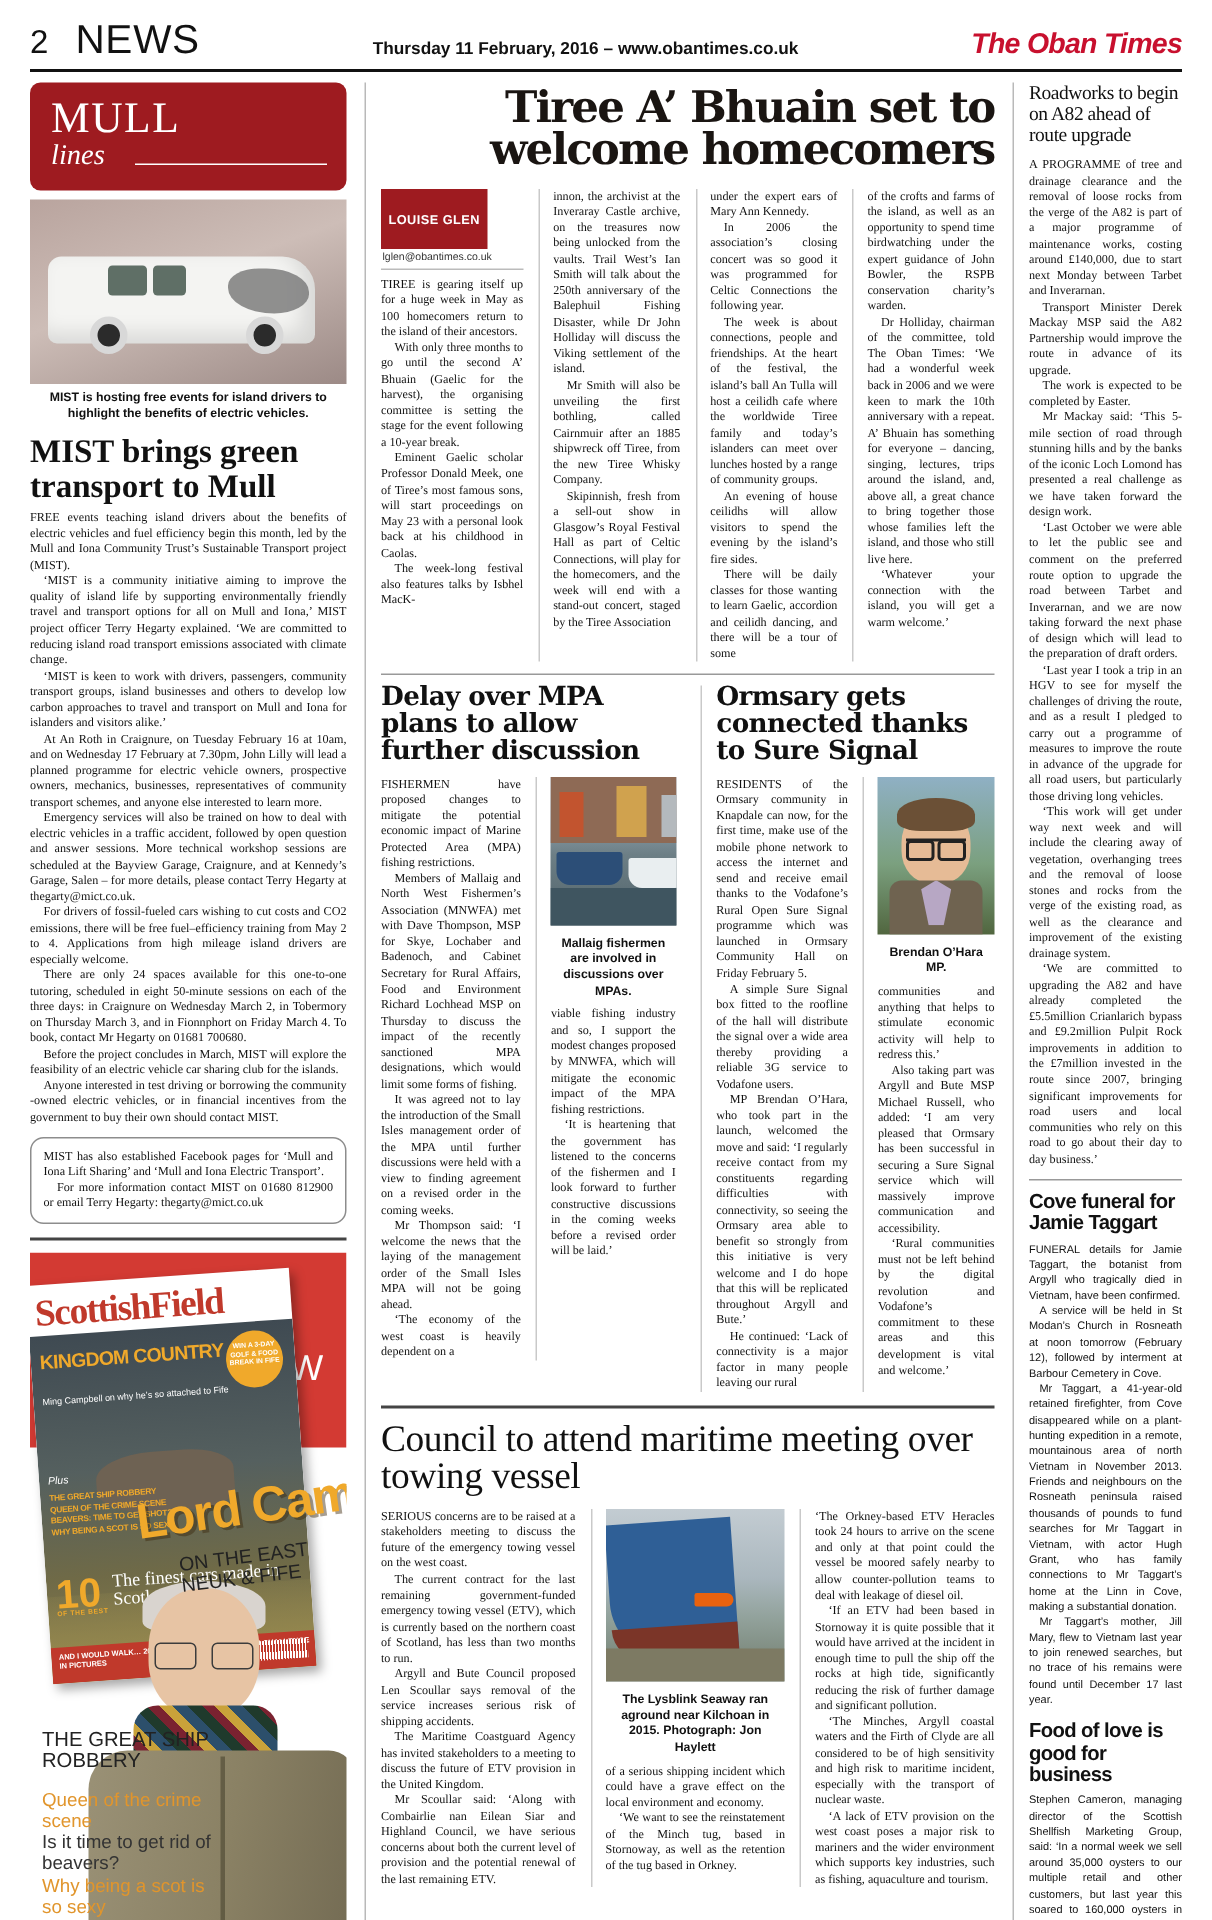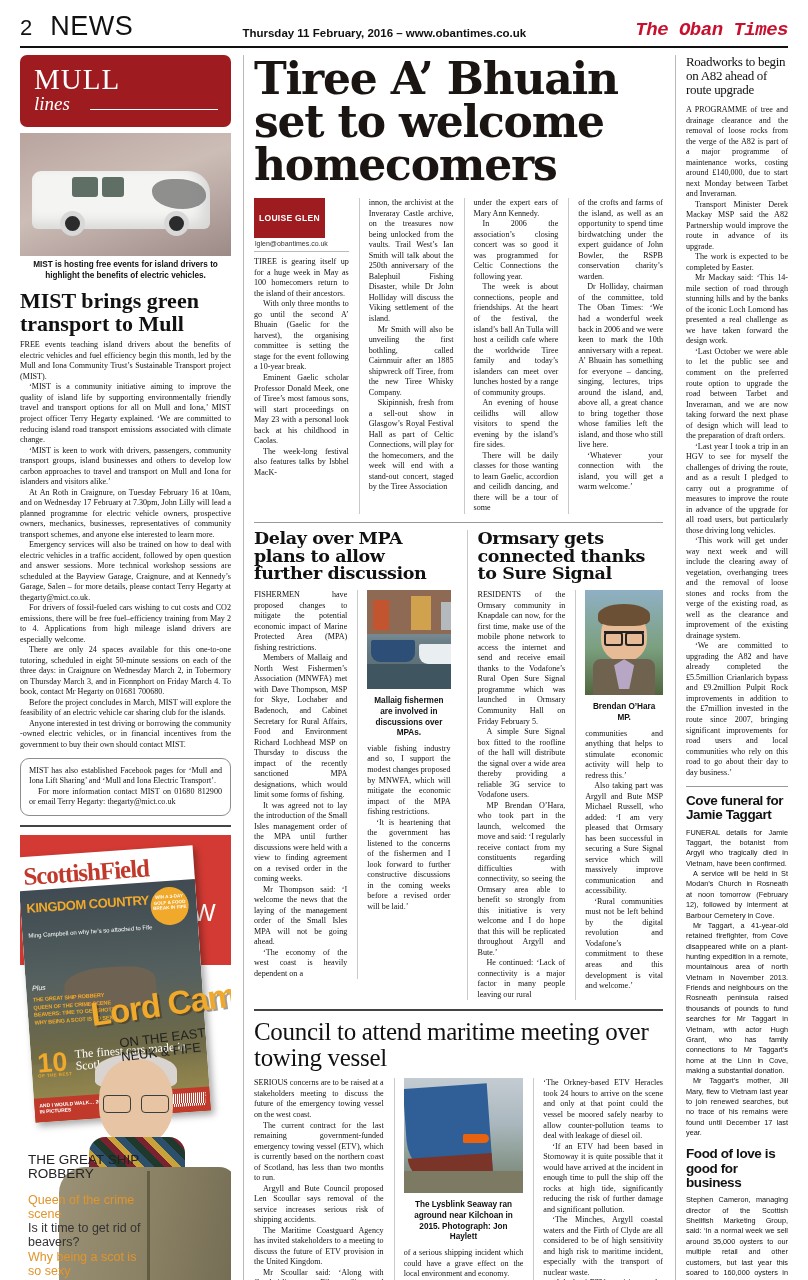--- a/index.html
+++ b/index.html
@@ -15,21 +15,21 @@
   
   .masthead-bar {
     display: flex; align-items: flex-end; justify-content: space-between;
     height: 42px; padding-top: 12px;
   }
   .mh-left { display: flex; align-items: baseline; gap: 18px; }
   .pagenum { font-family: "Liberation Sans", sans-serif; font-size: 22px; font-weight: 400; color: #111; }
   .section-name { font-family: "Liberation Sans", sans-serif; font-size: 27px; font-weight: 400; letter-spacing: 0.5px; color: #111; }
   .mh-center { font-family: "Liberation Sans", sans-serif; font-size: 11.5px; font-weight: 600; color: #111; padding-bottom: 3px; }
   .mh-right {
-    font-family: Liberation Mono, monospace; font-weight: bold; font-style: italic;
+    font-family: Liberation Sans, sans-serif; font-weight: bold; font-style: italic;
     font-size: 19px; color: #c8102e; letter-spacing: -0.5px; padding-bottom: 1px;
   }
   .rule-thick { border-top: 2.5px solid #111; margin-top: 4px; }
 
   
   .grid {
     display: grid;
     grid-template-columns: 211px 1fr 113px;
     gap: 0 12px;
     margin-top: 7px;
@@ -66,22 +66,22 @@
     line-height: 1.05; margin-top: 8px; margin-bottom: 5px;
   }
   .bodytext { font-size: 8.1px; line-height: 1.3; text-align: justify; }
   .bodytext p { text-indent: 9px; }
   .bodytext p:first-child { text-indent: 0; }
   .mull-box { border: 1px solid #8d8d8d; border-radius: 9px; padding: 7px 8px; margin-top: 7px; }
 
   
   .main-head {
     font-family: "DejaVu Serif", serif; font-weight: bold;
-    font-size: 44px; line-height: 0.98; letter-spacing: -1.2px;
-    color: #1a1512; margin: 2px 0 12px 0;
+    font-size: 29px; line-height: 0.98; letter-spacing: -1.2px;
+    color: #1a1512; margin: 2px 0 12px 0; text-align: right;
   }
   .byline-box {
     background: #9e1b20; color: #fff; font-family: "Liberation Sans", sans-serif;
     font-weight: bold; font-size: 8.5px; padding: 15px 5px; display: inline-block;
     letter-spacing: .3px;
   }
   .byline-mail {
     font-family: "Liberation Sans", sans-serif; font-size: 7px; color: #333;
     padding: 2px 0 4px 1px; border-bottom: 1px solid #bbb; margin-bottom: 5px;
   }
@@ -464,21 +464,21 @@
 
     </div>
 
     <div class="vsep" style="padding-left:10px;">
 
       <div class="serif-head" style="font-size:13px;line-height:1.08;">Roadworks to begin on A82 ahead of route upgrade</div>
       <div class="bodytext">
         <p>A PROGRAMME of tree and drainage clearance and the removal of loose rocks from the verge of the A82 is part of a major programme of maintenance works, costing around £140,000, due to start next Monday between Tarbet and Inverarnan.</p>
         <p>Transport Minister Derek Mackay MSP said the A82 Partnership would improve the route in advance of its upgrade.</p>
         <p>The work is expected to be completed by Easter.</p>
-        <p>Mr Mackay said: ‘This 14-mile section of road through stunning hills and by the banks of the iconic Loch Lomond has presented a real challenge as we have taken forward the design work.</p>
+        <p>Mr Mackay said: ‘This 5-mile section of road through stunning hills and by the banks of the iconic Loch Lomond has presented a real challenge as we have taken forward the design work.</p>
         <p>‘Last October we were able to let the public see and comment on the preferred route option to upgrade the road between Tarbet and Inverarnan, and we are now taking forward the next phase of design which will lead to the preparation of draft orders.</p>
         <p>‘Last year I took a trip in an HGV to see for myself the challenges of driving the route, and as a result I pledged to carry out a programme of measures to improve the route in advance of the upgrade for all road users, but particularly those driving long vehicles.</p>
         <p>‘This work will get under way next week and will include the clearing away of vegetation, overhanging trees and the removal of loose stones and rocks from the verge of the existing road, as well as the clearance and improvement of the existing drainage system.</p>
         <p>‘We are committed to upgrading the A82 and have already completed the £5.5million Crianlarich bypass and £9.2million Pulpit Rock improvements in addition to the £7million invested in the route since 2007, bringing significant improvements for road users and local communities who rely on this road to go about their day to day business.’</p>
       </div>
 
       <div class="rule-thin"></div>
 
       <div class="sans-head">Cove funeral for Jamie Taggart</div>
       <div class="sans-body">

